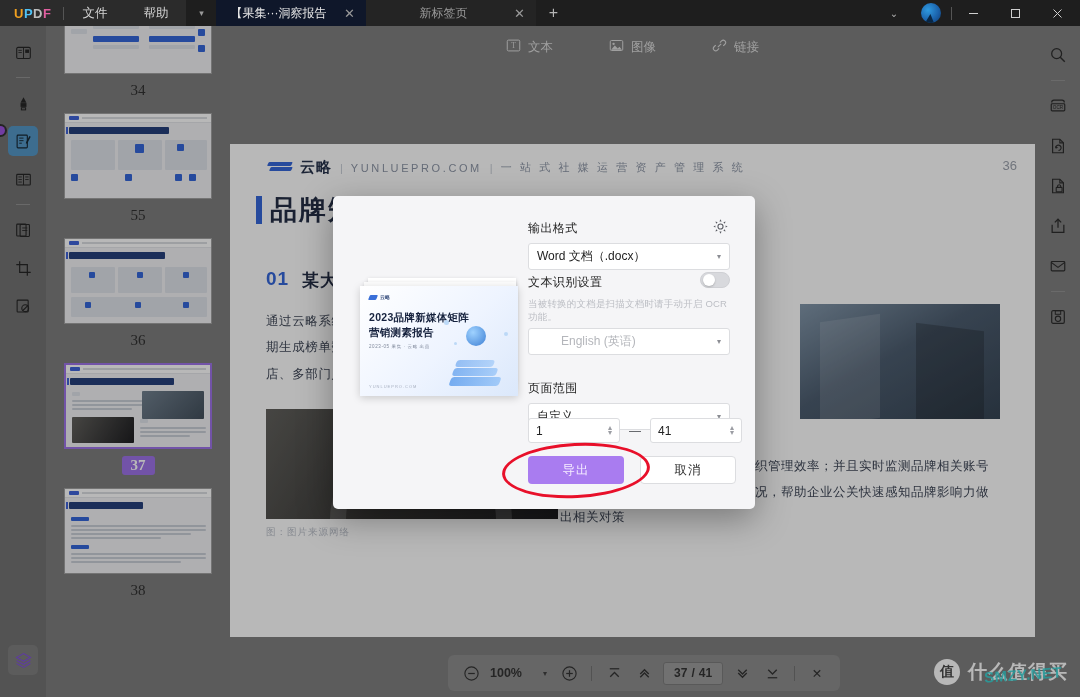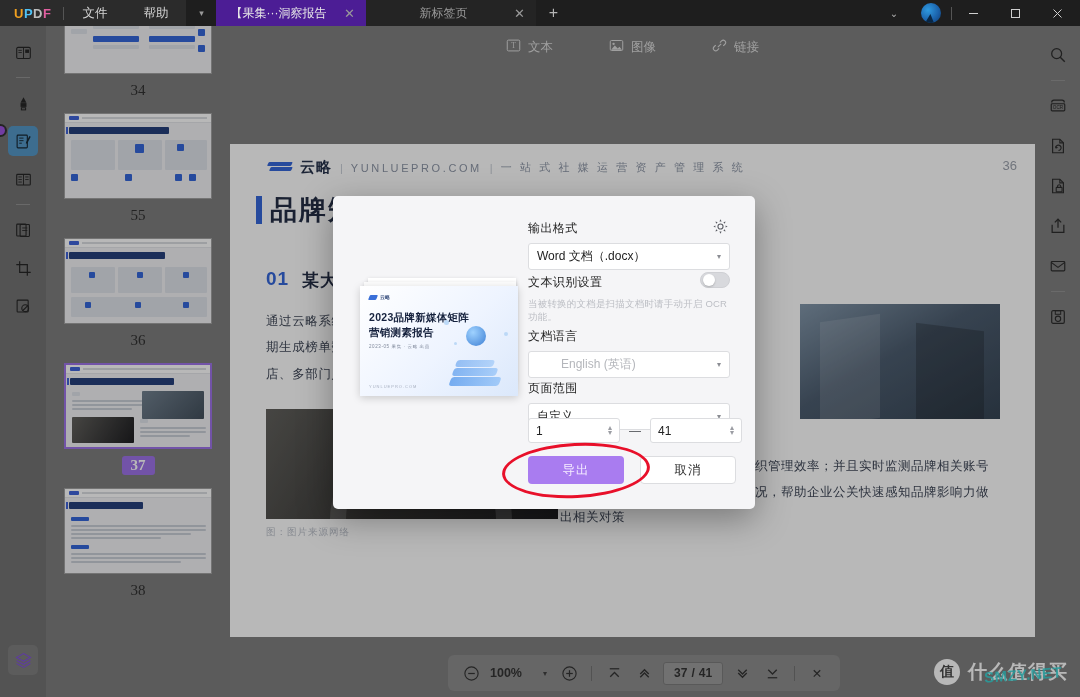--- a/index.html
+++ b/index.html
@@ -18,21 +18,21 @@
   }
   .logo { display: flex; align-items: center; padding: 0 12px 0 14px; font-weight: bold; font-size: 13px; letter-spacing: .5px; }
   .logo .c1{color:#f0a020}.logo .c2{color:#4fc3f7}.logo .c3{color:#bdbdbd}.logo .c4{color:#e05fa0}
   .tb-sep { width:1px; height:13px; background:#555; align-self:center; }
   .menu-item { display:flex; align-items:center; padding:0 18px; font-size:12.5px; color:#d4d4d4; }
   .tab-caret { display:flex; align-items:center; justify-content:center; width:30px; background:#1e1e1e; color:#9a9a9a; font-size:9px; }
   .tab {
     display:flex; align-items:center; gap:6px; padding:0 10px 0 14px;
     font-size:12px; position:relative; min-width:150px; max-width:160px;
   }
-  .tab.active { background:#4c1d95; color:#e8e8e8; }
+  .tab.active { background:#0f172a; color:#e8e8e8; }
   .tab.inactive { background:#242424; color:#9a9a9a; }
   .tab-label { flex:1; overflow:hidden; white-space:nowrap; text-overflow:ellipsis; }
   .tab-x { font-size:13px; color:#9a9a9a; width:14px; text-align:center; }
   .tab-plus { display:flex; align-items:center; justify-content:center; width:34px; background:#1e1e1e; color:#b5b5b5; font-size:16px; }
   .tb-spacer { flex:1; background:#1e1e1e; }
   .tb-right { display:flex; align-items:center; background:#1e1e1e; padding-right:2px; }
   .tb-chev { width:34px; text-align:center; color:#b0b0b0; font-size:10px; }
   .avatar {
     width:20px; height:20px; border-radius:50%; margin:0 10px;
     background: radial-gradient(circle at 35% 35%, #2f9ae0 0%, #1a5fa8 60%, #0d3a6b 100%);
@@ -664,21 +664,20 @@
       </div>
     </div>
 
     <div class="dlg-field" style="left:195px; top:78px; width:202px;">
       <span class="fl-label">文本识别设置</span>
       <span class="toggle"></span>
       <div class="hint">当被转换的文档是扫描文档时请手动开启 OCR 功能。</div>
     </div>
 
     <div class="dlg-field" style="left:195px; top:132px; width:202px;">
-      <span class="fl-label">文档语言</span>
       <div class="fl-select muted">
         <span>English (英语)</span>
         <span class="cv">▾</span>
       </div>
     </div>
 
     <div class="dlg-field" style="left:195px; top:184px; width:202px;">
       <span class="fl-label">页面范围</span>
       <div class="fl-select">
         <span>自定义</span>

